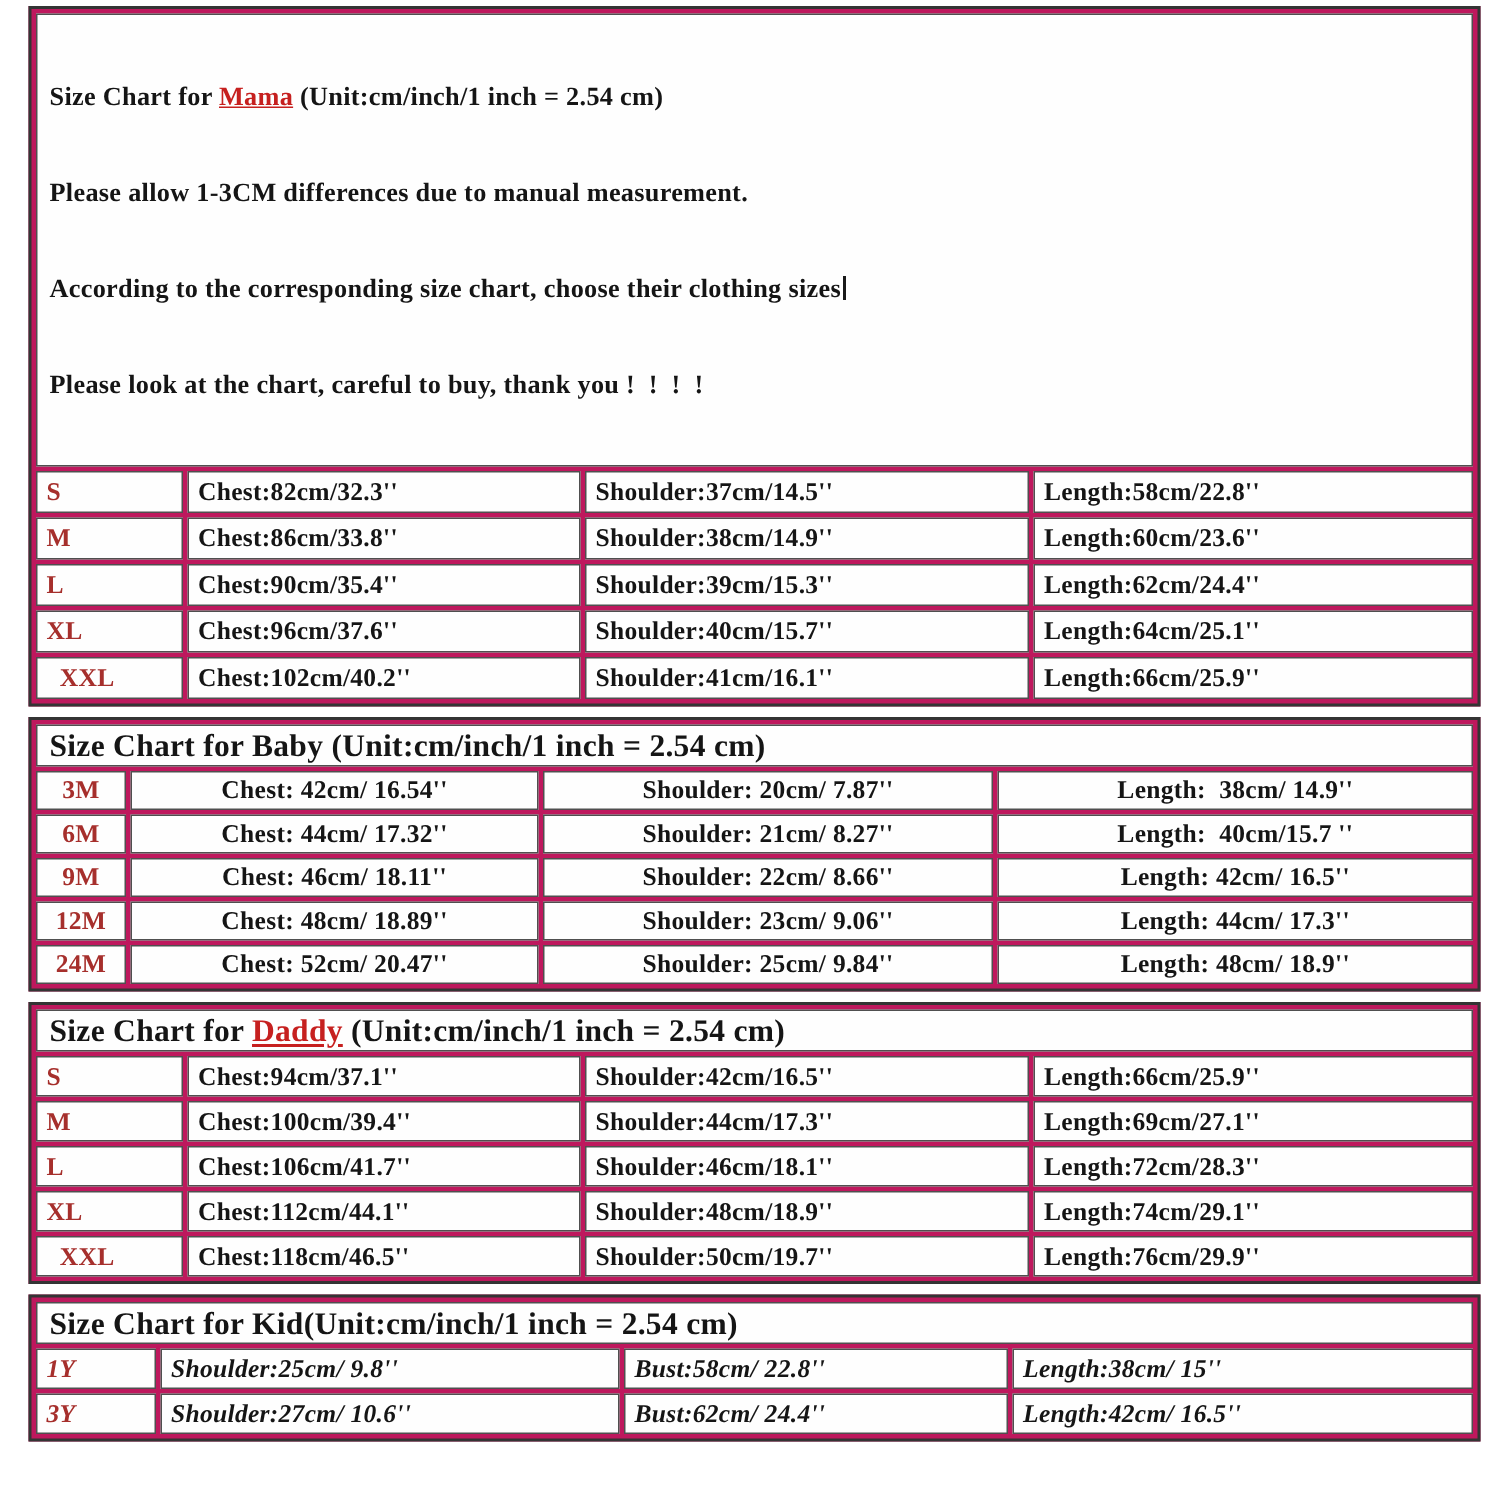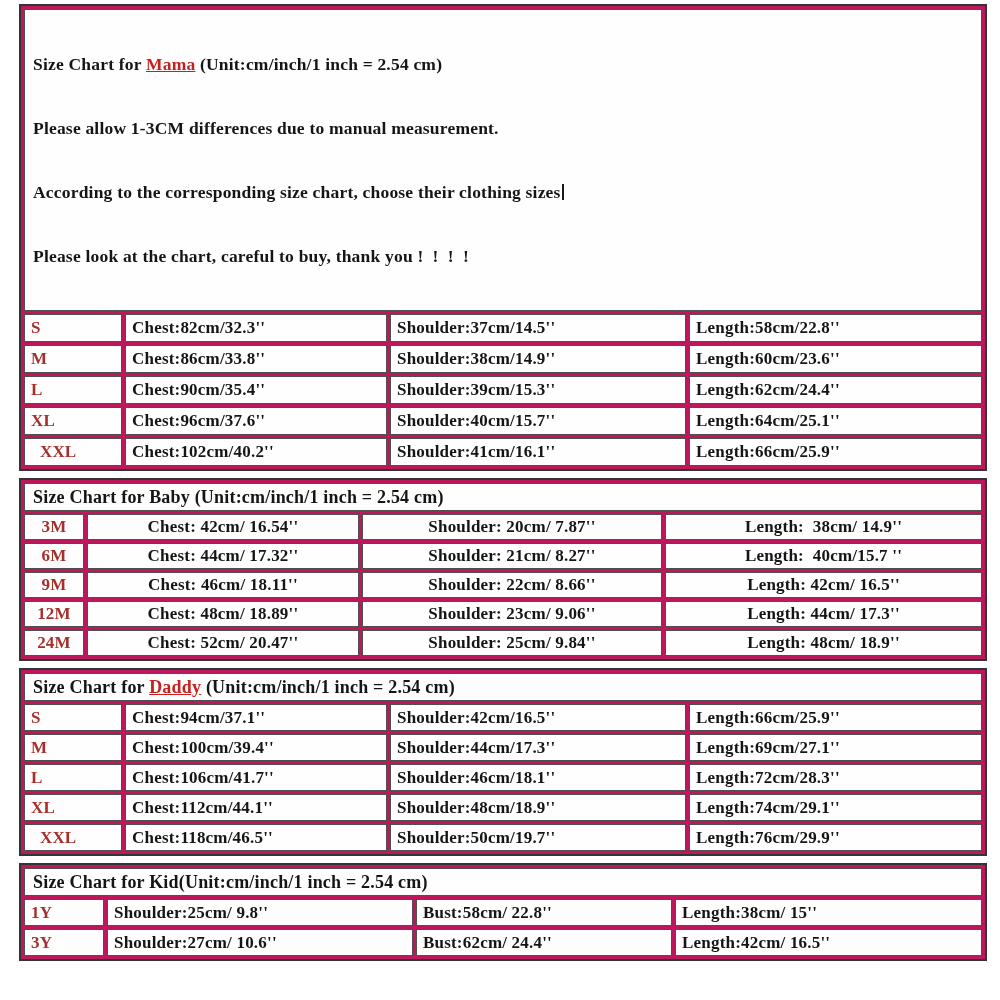--- a/index.html
+++ b/index.html
@@ -7,27 +7,27 @@
          font-family:"Liberation Serif","DejaVu Serif",serif; }
   .page { width:968px; margin:4px 0 0 19px; }
   .section { border:2px solid #343434; background:#be185d; margin-bottom:7px; }
   .section:last-child { margin-bottom:0; }
   table { width:100%; border-collapse:separate; border-spacing:3px; table-layout:fixed; }
   td { border:1px solid #4f4f4f; background:#fefefe; vertical-align:middle;
        padding:0 6px; white-space:pre-wrap; overflow:hidden;
        font-weight:bold; font-size:17px; color:#151515; letter-spacing:0.2px; }
   .notes-cell { padding:2px 8px; }
   .note-line { line-height:24px; font-size:17.5px; font-weight:bold; color:#151515; white-space:pre-wrap; }
-  .hdr-cell { font-size:18px; height:26px; padding:0 8px; }
+  .hdr-cell { font-size:21px; height:26px; padding:0 8px; }
   .red-link { color:#c6201f; text-decoration:underline; }
   .size-col { color:#a62f2c; }
   .s-mama  td.data { height:26px; }
   .s-baby  td.data { height:24px;text-align:center; }
   .s-daddy td.data { height:25px; }
-  .s-kid   td.data { height:25px; }
+  .s-kid   td.data { height:25px;font-style:italic; }
   .caret { display:inline-block; width:2px; height:16px; background:#1a1a1a;
            vertical-align:-2px; margin-left:1px; }
   .kid-hdr { }
 </style>
 </head>
 <body>
 
 <div class="page">
 
   <div class="section s-mama">

